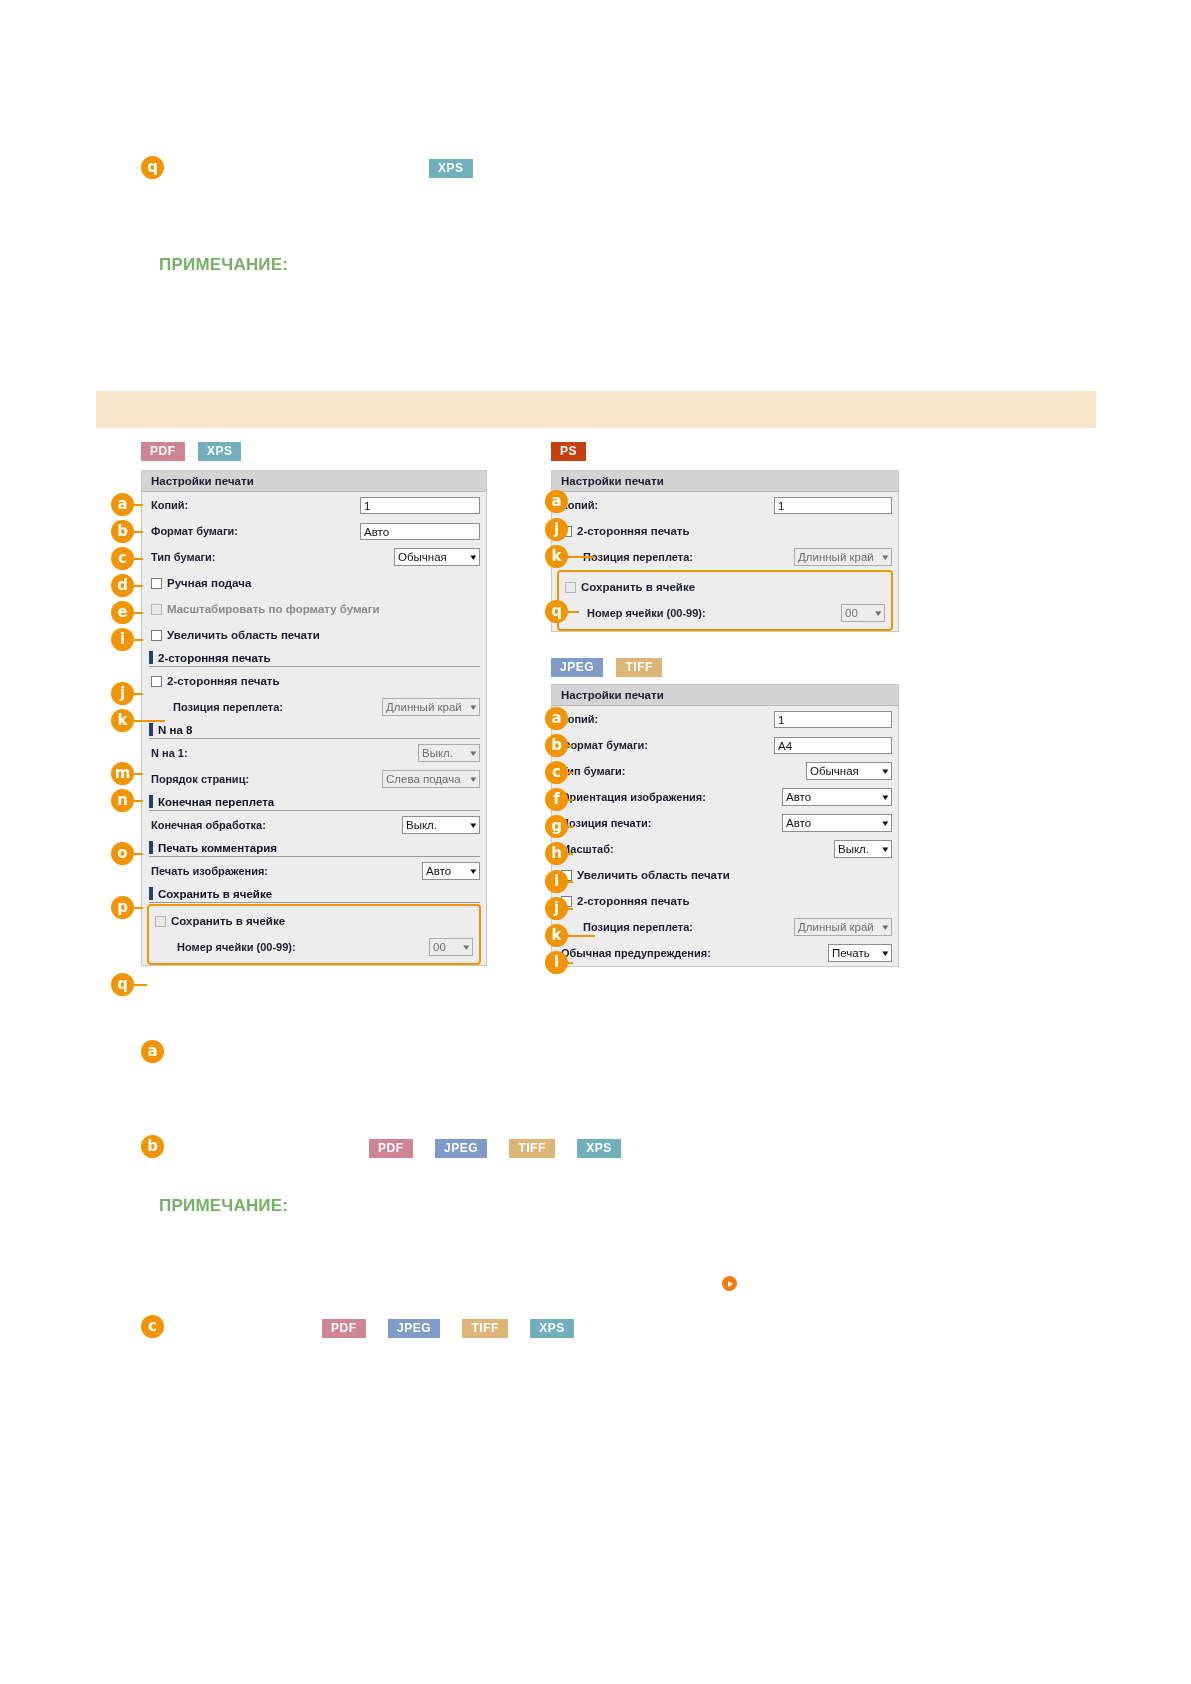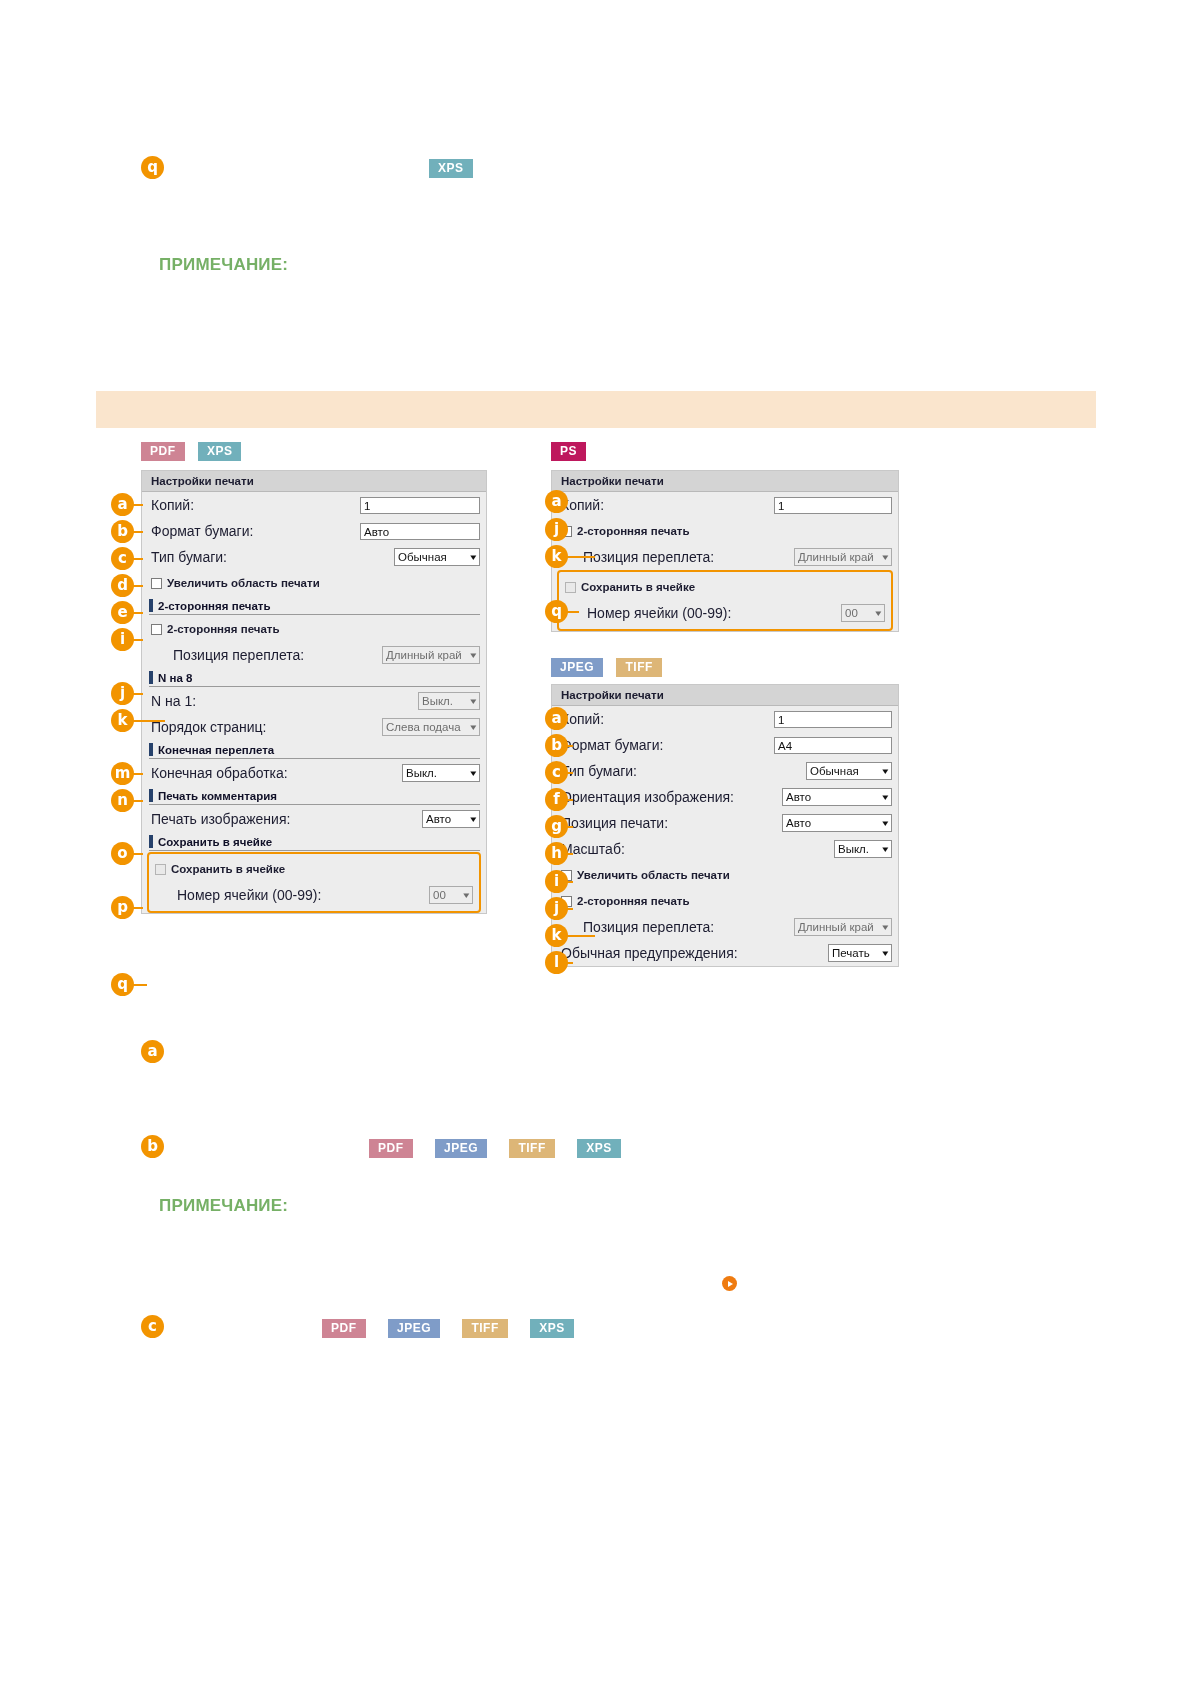--- a/index.html
+++ b/index.html
@@ -38,21 +38,21 @@
     color: #ffffff;
     font-size: 12px;
     font-weight: bold;
     letter-spacing: .5px;
     padding: 2px 9px 3px 9px;
     font-family: "Liberation Sans", sans-serif;
     vertical-align: middle;
   }
   .chip.pdf  { background: #ce8494; }
   .chip.xps  { background: #71b0bb; }
-  .chip.ps   { background: #be185d; }
+  .chip.ps   { background: #c2410c; }
   .chip.jpeg { background: #7f9cc8; }
   .chip.tiff { background: #ddb677; }
 
   
   .note-head {
     color: #76b066;
     font-size: 17px;
     font-weight: bold;
     font-family: "Liberation Sans", sans-serif;
     letter-spacing: .2px;
@@ -82,23 +82,23 @@
   .row {
     display: flex;
     align-items: center;
     min-height: 26px;
     padding: 0 6px 0 9px;
     box-sizing: border-box;
   }
   .row .lbl {
     flex: 1 1 auto;
     white-space: nowrap;
-    font-weight: normal;
+    font-weight: bold;
     color: #1c1c30;
-    font-size: 14px;
+    font-size: 11px;
   }
   .row .lbl.indent { padding-left: 22px; }
   .row .ctl { flex: 0 0 auto; }
 
   
   .subhead {
     display: flex;
     align-items: center;
     border-bottom: 1px solid #9a9a9a;
     margin: 3px 6px 1px 7px;
@@ -228,21 +228,33 @@
   <div class="row">
     <span class="lbl">Тип бумаги:</span>
     <span class="ctl">
       <span class="sel" style="width:86px;">
         <span class="selv">Обычная</span>
         <span class="arw">▾</span>
       </span>
     </span>
   </div>
 
-
+  <div class="row">
+    <span class="cbwrap">
+      <span class="cb"></span>
+      <span class="cbtxt">Ручная подача</span>
+    </span>
+  </div>
+
+  <div class="row">
+    <span class="cbwrap">
+      <span class="cb dim"></span>
+      <span class="cbtxt dim">Масштабировать по формату бумаги</span>
+    </span>
+  </div>
 
   <div class="row">
     <span class="cbwrap">
       <span class="cb"></span>
       <span class="cbtxt">Увеличить область печати</span>
     </span>
   </div>
 
   <div class="subhead">
     <span class="bar"></span>

